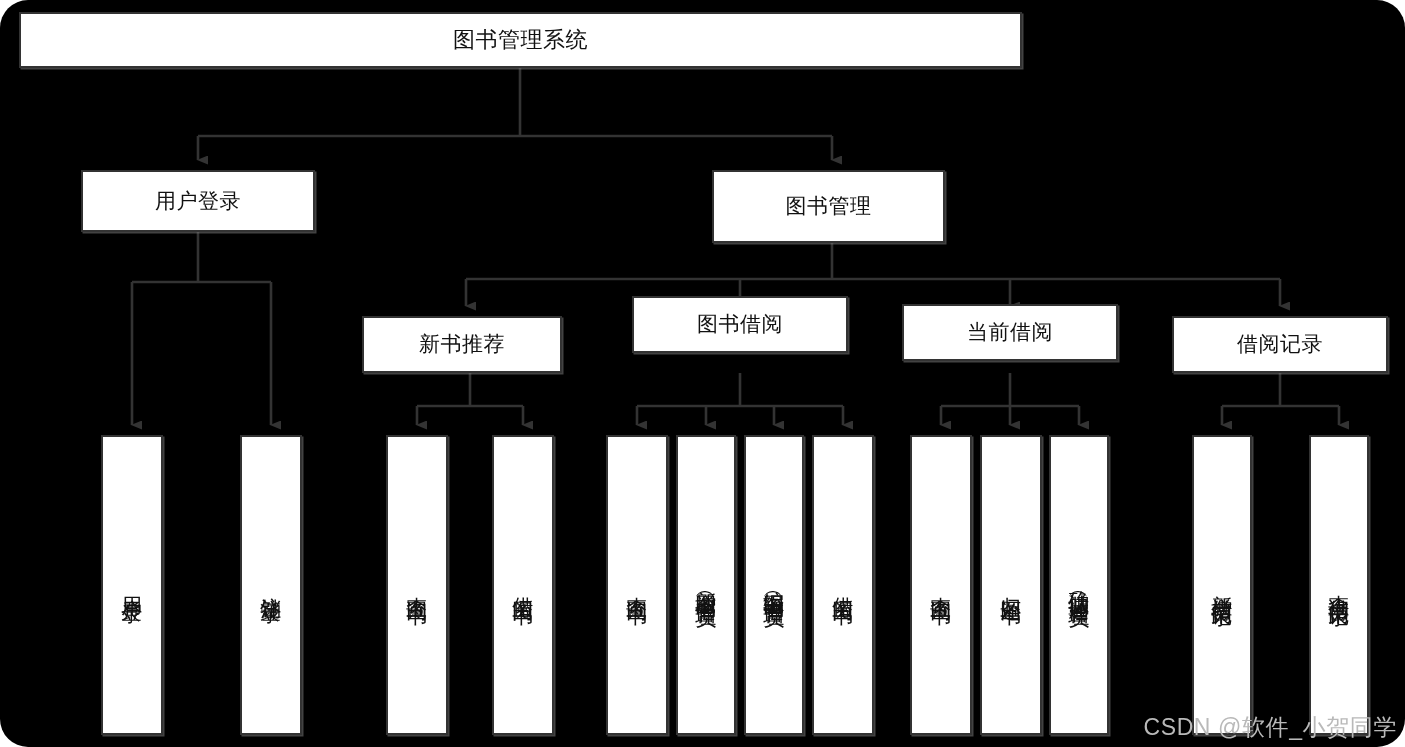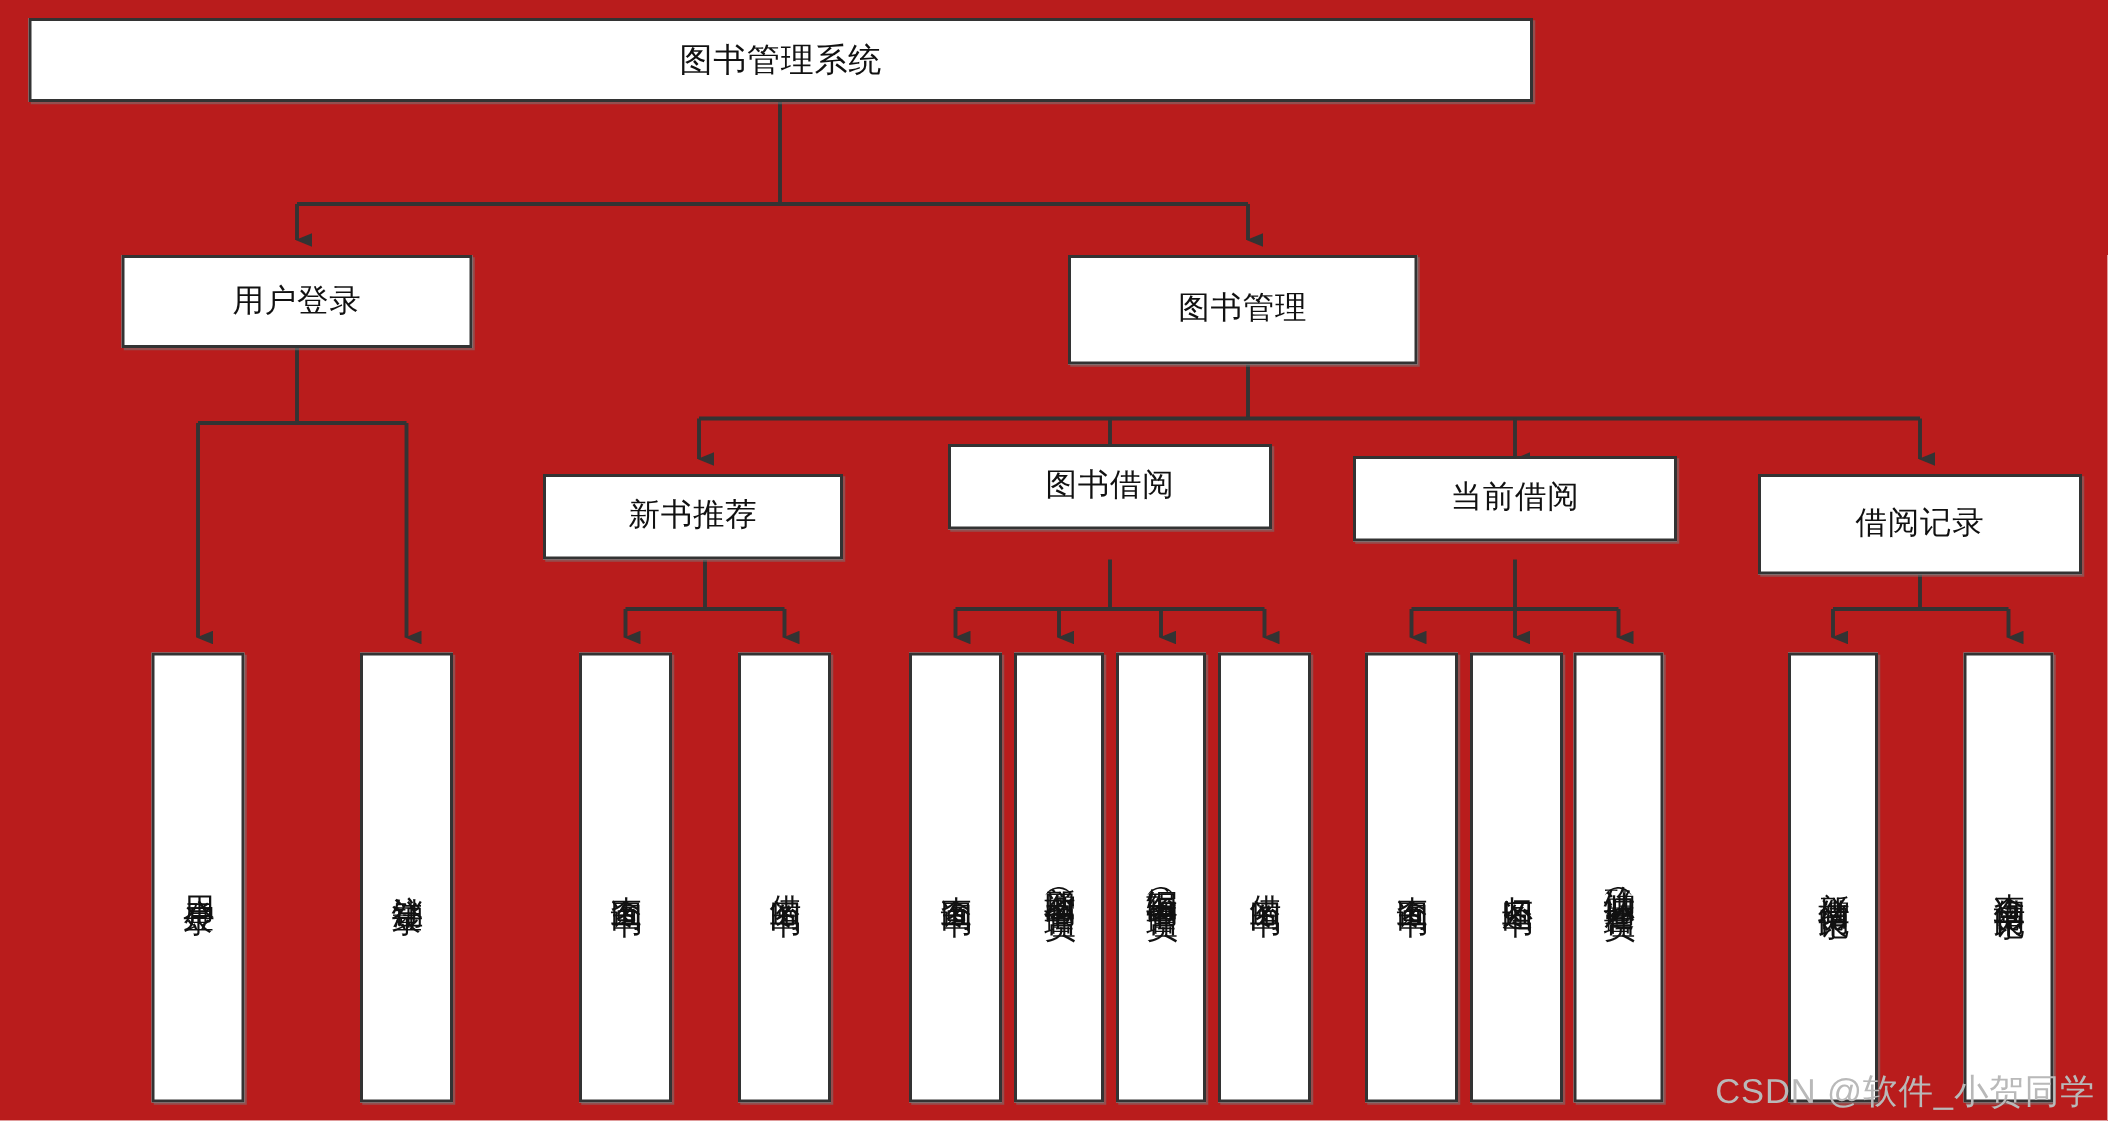--- a/index.html
+++ b/index.html
@@ -9,22 +9,23 @@
     background: #ffffff;
   }
   body {
     font-family: "Liberation Sans", "DejaVu Sans", sans-serif;
     color: #1a1a1a;
   }
   #canvas {
     position: relative;
     width: 1405px;
     height: 747px;
-    background: #b91c1c;
+    background: #000000;
     overflow: hidden;
+    border-radius: 28px;
   }
   #edges {
     position: absolute;
     left: 0;
     top: 0;
     width: 1405px;
     height: 747px;
     pointer-events: none;
   }
   .node {
@@ -139,21 +140,21 @@
 
   <div class="node" style="left:362px; top:316px; width:200px; height:57px;">
     <span class="node-label">新书推荐</span>
   </div>
   <div class="node" style="left:632px; top:296px; width:216px; height:57px;">
     <span class="node-label">图书借阅</span>
   </div>
   <div class="node" style="left:902px; top:304px; width:216px; height:57px;">
     <span class="node-label">当前借阅</span>
   </div>
-  <div class="node" style="left:1172px; top:316px; width:216px; height:67px;">
+  <div class="node" style="left:1172px; top:316px; width:216px; height:57px;">
     <span class="node-label">借阅记录</span>
   </div>
 
   <div class="node leaf" style="left:101px; top:435px; width:62px; height:300px;">
     <span class="node-label">用户登录</span>
   </div>
   <div class="node leaf" style="left:240px; top:435px; width:62px; height:300px;">
     <span class="node-label">注销登录</span>
   </div>
 

